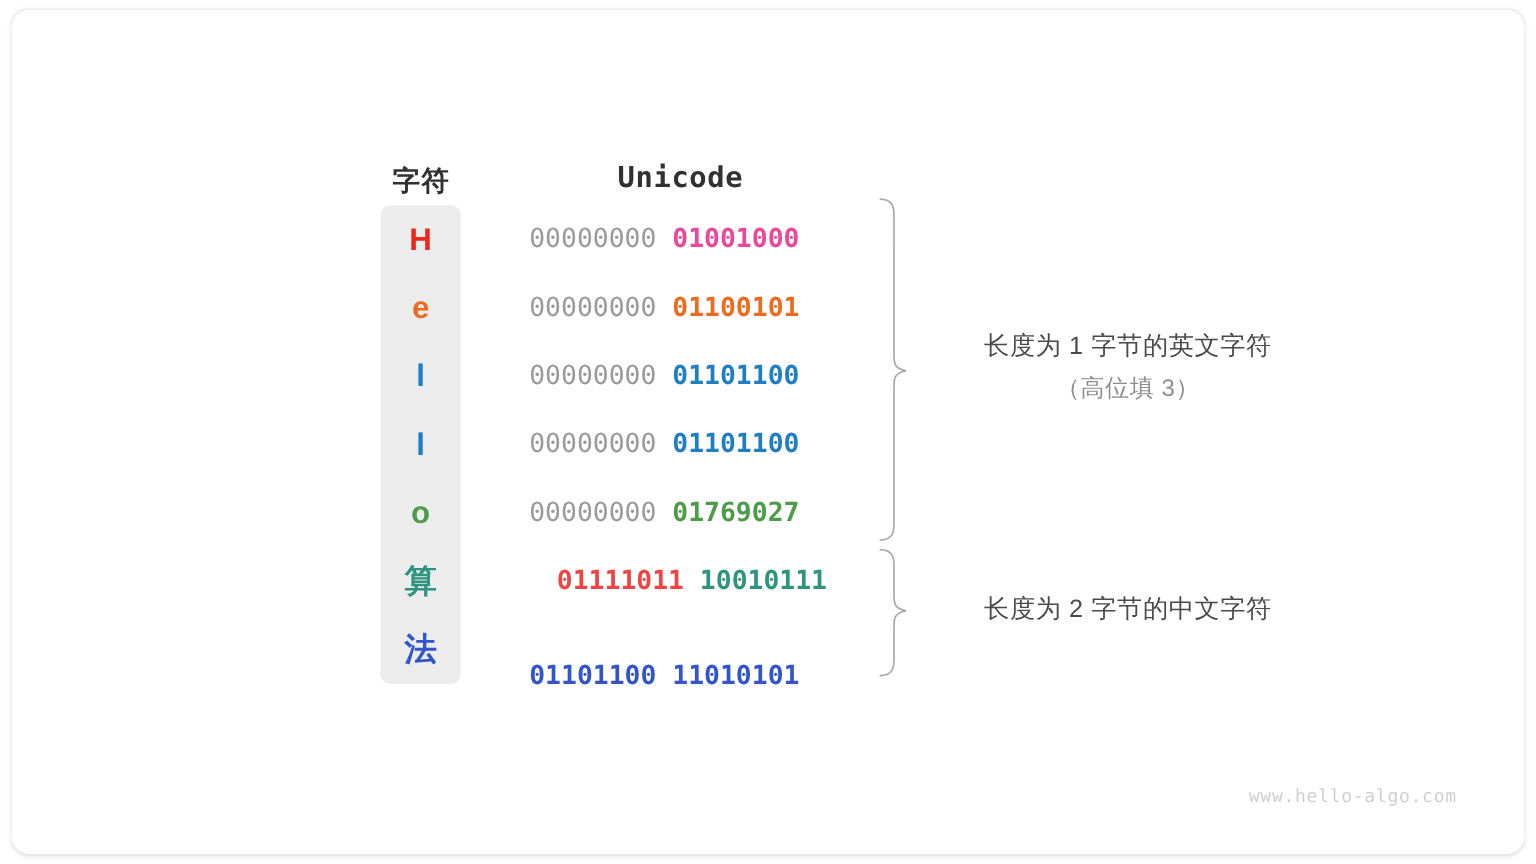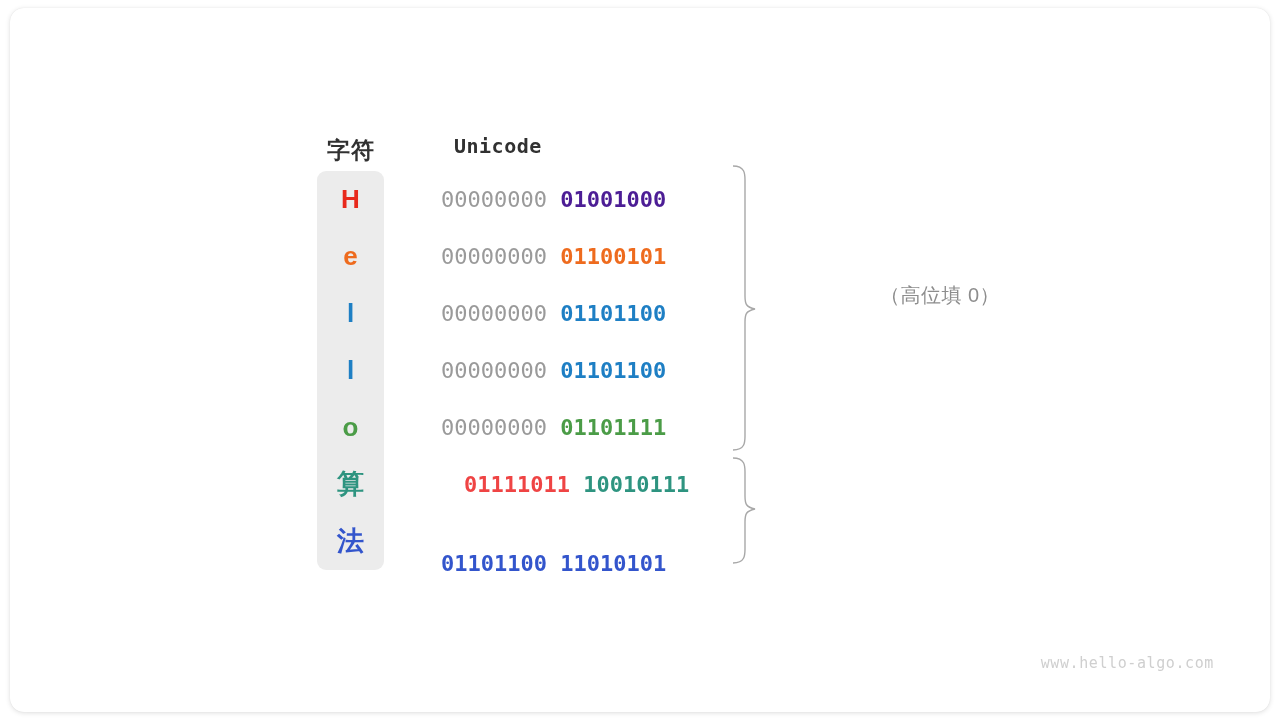--- a/index.html
+++ b/index.html
@@ -36,25 +36,26 @@
   }
   #hdr-char {
     left: 307px;
     top: 115px;
     width: 68px;
     text-align: center;
     font-size: 23px;
     letter-spacing: 1px;
   }
   #hdr-unicode {
-    left: 444px;
+    left: 420px;
     top: 114px;
     width: 274px;
+    text-align: center;
     font-family: "DejaVu Sans Mono", "Liberation Mono", monospace;
-    font-size: 20px;
+    font-size: 24px;
     letter-spacing: 0.5px;
   }
 
   
   #char-col {
     position: absolute;
     left: 307px;
     top: 163px;
     width: 67px;
     height: 399px;
@@ -155,25 +156,25 @@
   <div id="char-cells">
       <div class="char-cell" style="top: 163px; left: 307px; position: absolute; color: rgb(232, 41, 28);">H</div>
       <div class="char-cell" style="top: 220px; left: 307px; position: absolute; color: rgb(238, 107, 30);">e</div>
       <div class="char-cell" style="top: 277px; left: 307px; position: absolute; color: rgb(30, 127, 196);">l</div>
       <div class="char-cell" style="top: 334px; left: 307px; position: absolute; color: rgb(30, 127, 196);">l</div>
       <div class="char-cell" style="top: 391px; left: 307px; position: absolute; color: rgb(75, 156, 71);">o</div>
       <div class="char-cell cjk" style="top: 448px; left: 307px; position: absolute; color: rgb(46, 148, 128);">算</div>
       <div class="char-cell cjk" style="top: 505px; left: 307px; position: absolute; color: rgb(51, 85, 204);">法</div>
     </div>
   <div id="bin-rows">
-      <div class="bin-row" style="top: 163px;"><span class="byte-pad">00000000</span><span> </span><span class="byte-val" style="color: #4c1d95;">01001000</span></div>
+      <div class="bin-row" style="top: 163px;"><span class="byte-pad">00000000</span><span> </span><span class="byte-val" style="color: #ec4899;">01001000</span></div>
       <div class="bin-row" style="top: 220px;"><span class="byte-pad">00000000</span><span> </span><span class="byte-val" style="color: rgb(238, 107, 30);">01100101</span></div>
       <div class="bin-row" style="top: 277px;"><span class="byte-pad">00000000</span><span> </span><span class="byte-val" style="color: rgb(30, 127, 196);">01101100</span></div>
       <div class="bin-row" style="top: 334px;"><span class="byte-pad">00000000</span><span> </span><span class="byte-val" style="color: rgb(30, 127, 196);">01101100</span></div>
-      <div class="bin-row" style="top: 391px;"><span class="byte-pad">00000000</span><span> </span><span class="byte-val" style="color: rgb(75, 156, 71);">01101111</span></div>
+      <div class="bin-row" style="top: 391px;"><span class="byte-pad">00000000</span><span> </span><span class="byte-val" style="color: rgb(75, 156, 71);">01769027</span></div>
       <div class="bin-row" style="top: 448px;"><span class="byte-val" style="color: #ef4444; margin-left: 23px;">01111011</span><span> </span><span class="byte-val" style="color: rgb(46, 148, 128); text-align: center;">10010111</span></div>
       <div class="bin-row" style="top: 527px;"><span class="byte-val" style="color: rgb(51, 85, 204);">01101100</span><span> </span><span class="byte-val" style="color: rgb(51, 85, 204);">11010101</span></div>
     </div>
 
   <svg id="braces" viewBox="0 0 1260 704">
     <path d="M 723 158
              C 735 158, 735 166, 735 172
              L 735 288
              C 735 296, 736 299, 745 301
              C 736 303, 735 306, 735 314
@@ -182,18 +183,22 @@
     <path d="M 723 450
              C 735 450, 735 458, 735 464
              L 735 488
              C 735 496, 736 499, 745 501
              C 736 503, 735 506, 735 514
              L 735 541
              C 735 547, 735 555, 723 555" fill="none" stroke="#a8a8a8" stroke-width="1.4"></path>
   </svg>
 
   <div class="anno" id="anno-1">
-    <span id="anno-1-sub">（高位填 0）</span>
+    <span>长度为 1 字节的英文字符</span>
+    <span id="anno-1-sub">（高位填 3）</span>
   </div>
+  <div class="anno" id="anno-2">
+    <span>长度为 2 字节的中文字符</span>
+  </div>
 
   <div id="watermark">www.hello-algo.com</div>
 
 </div>
 
 </body></html>

